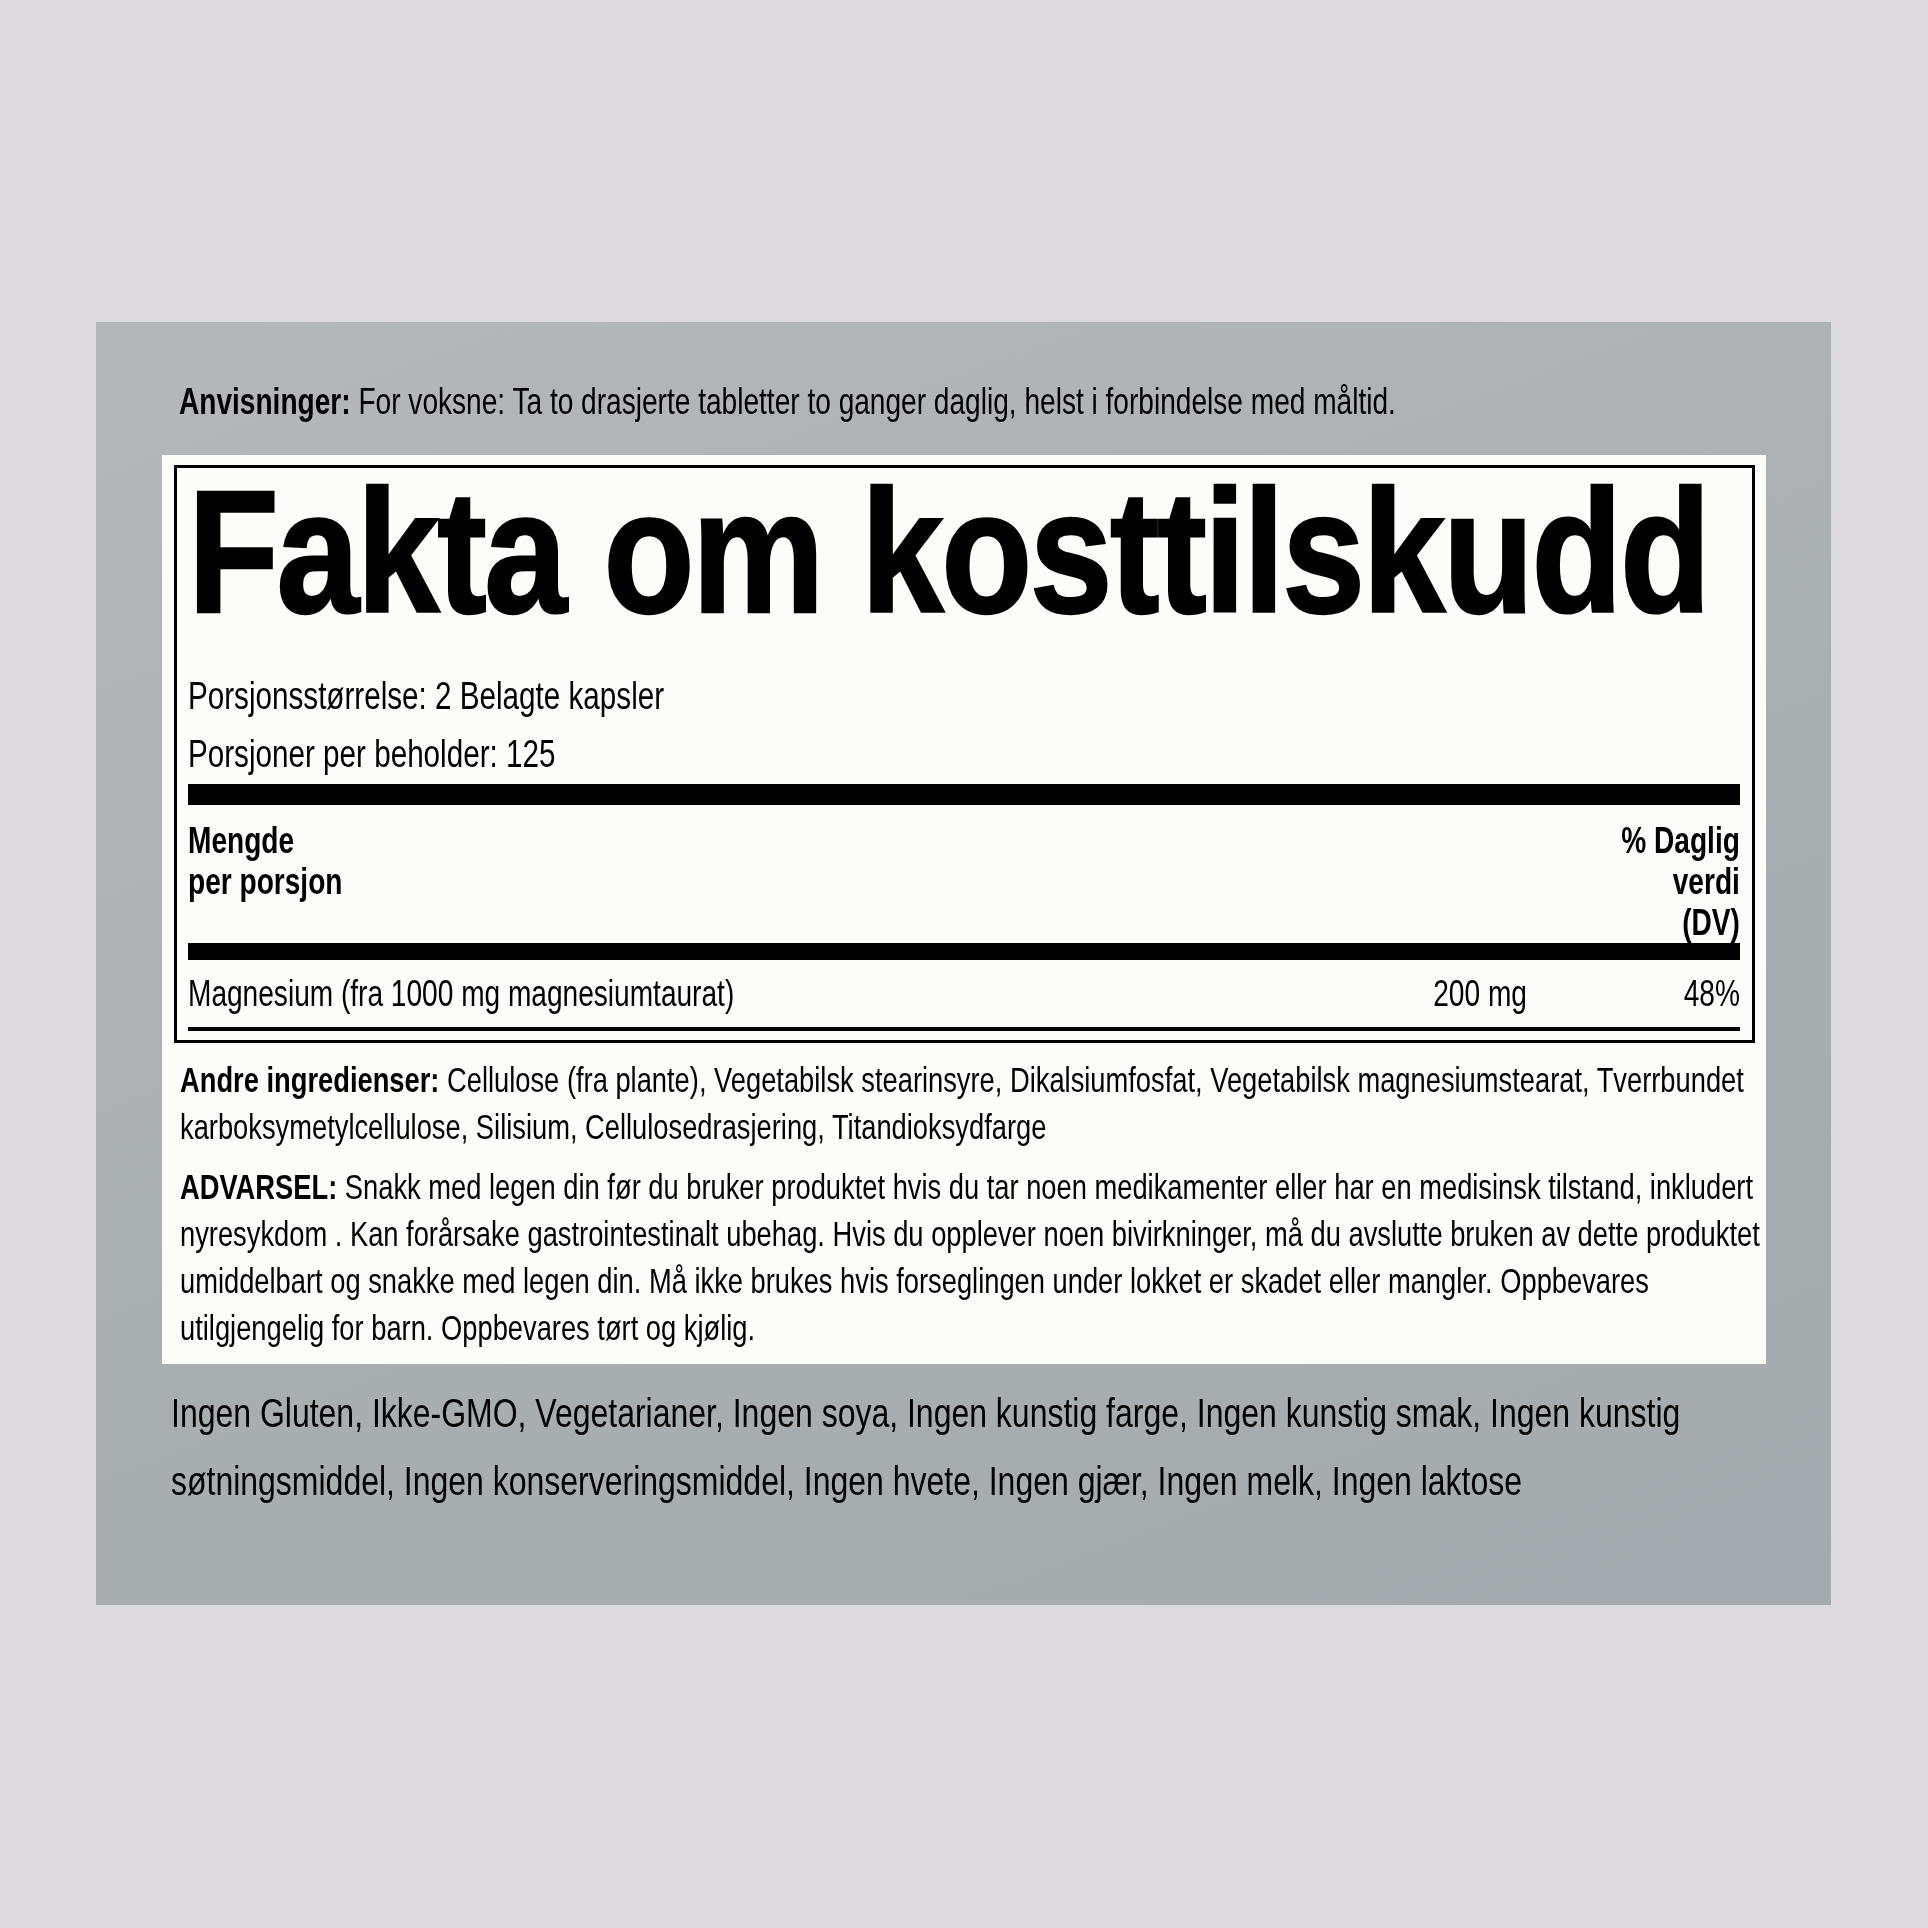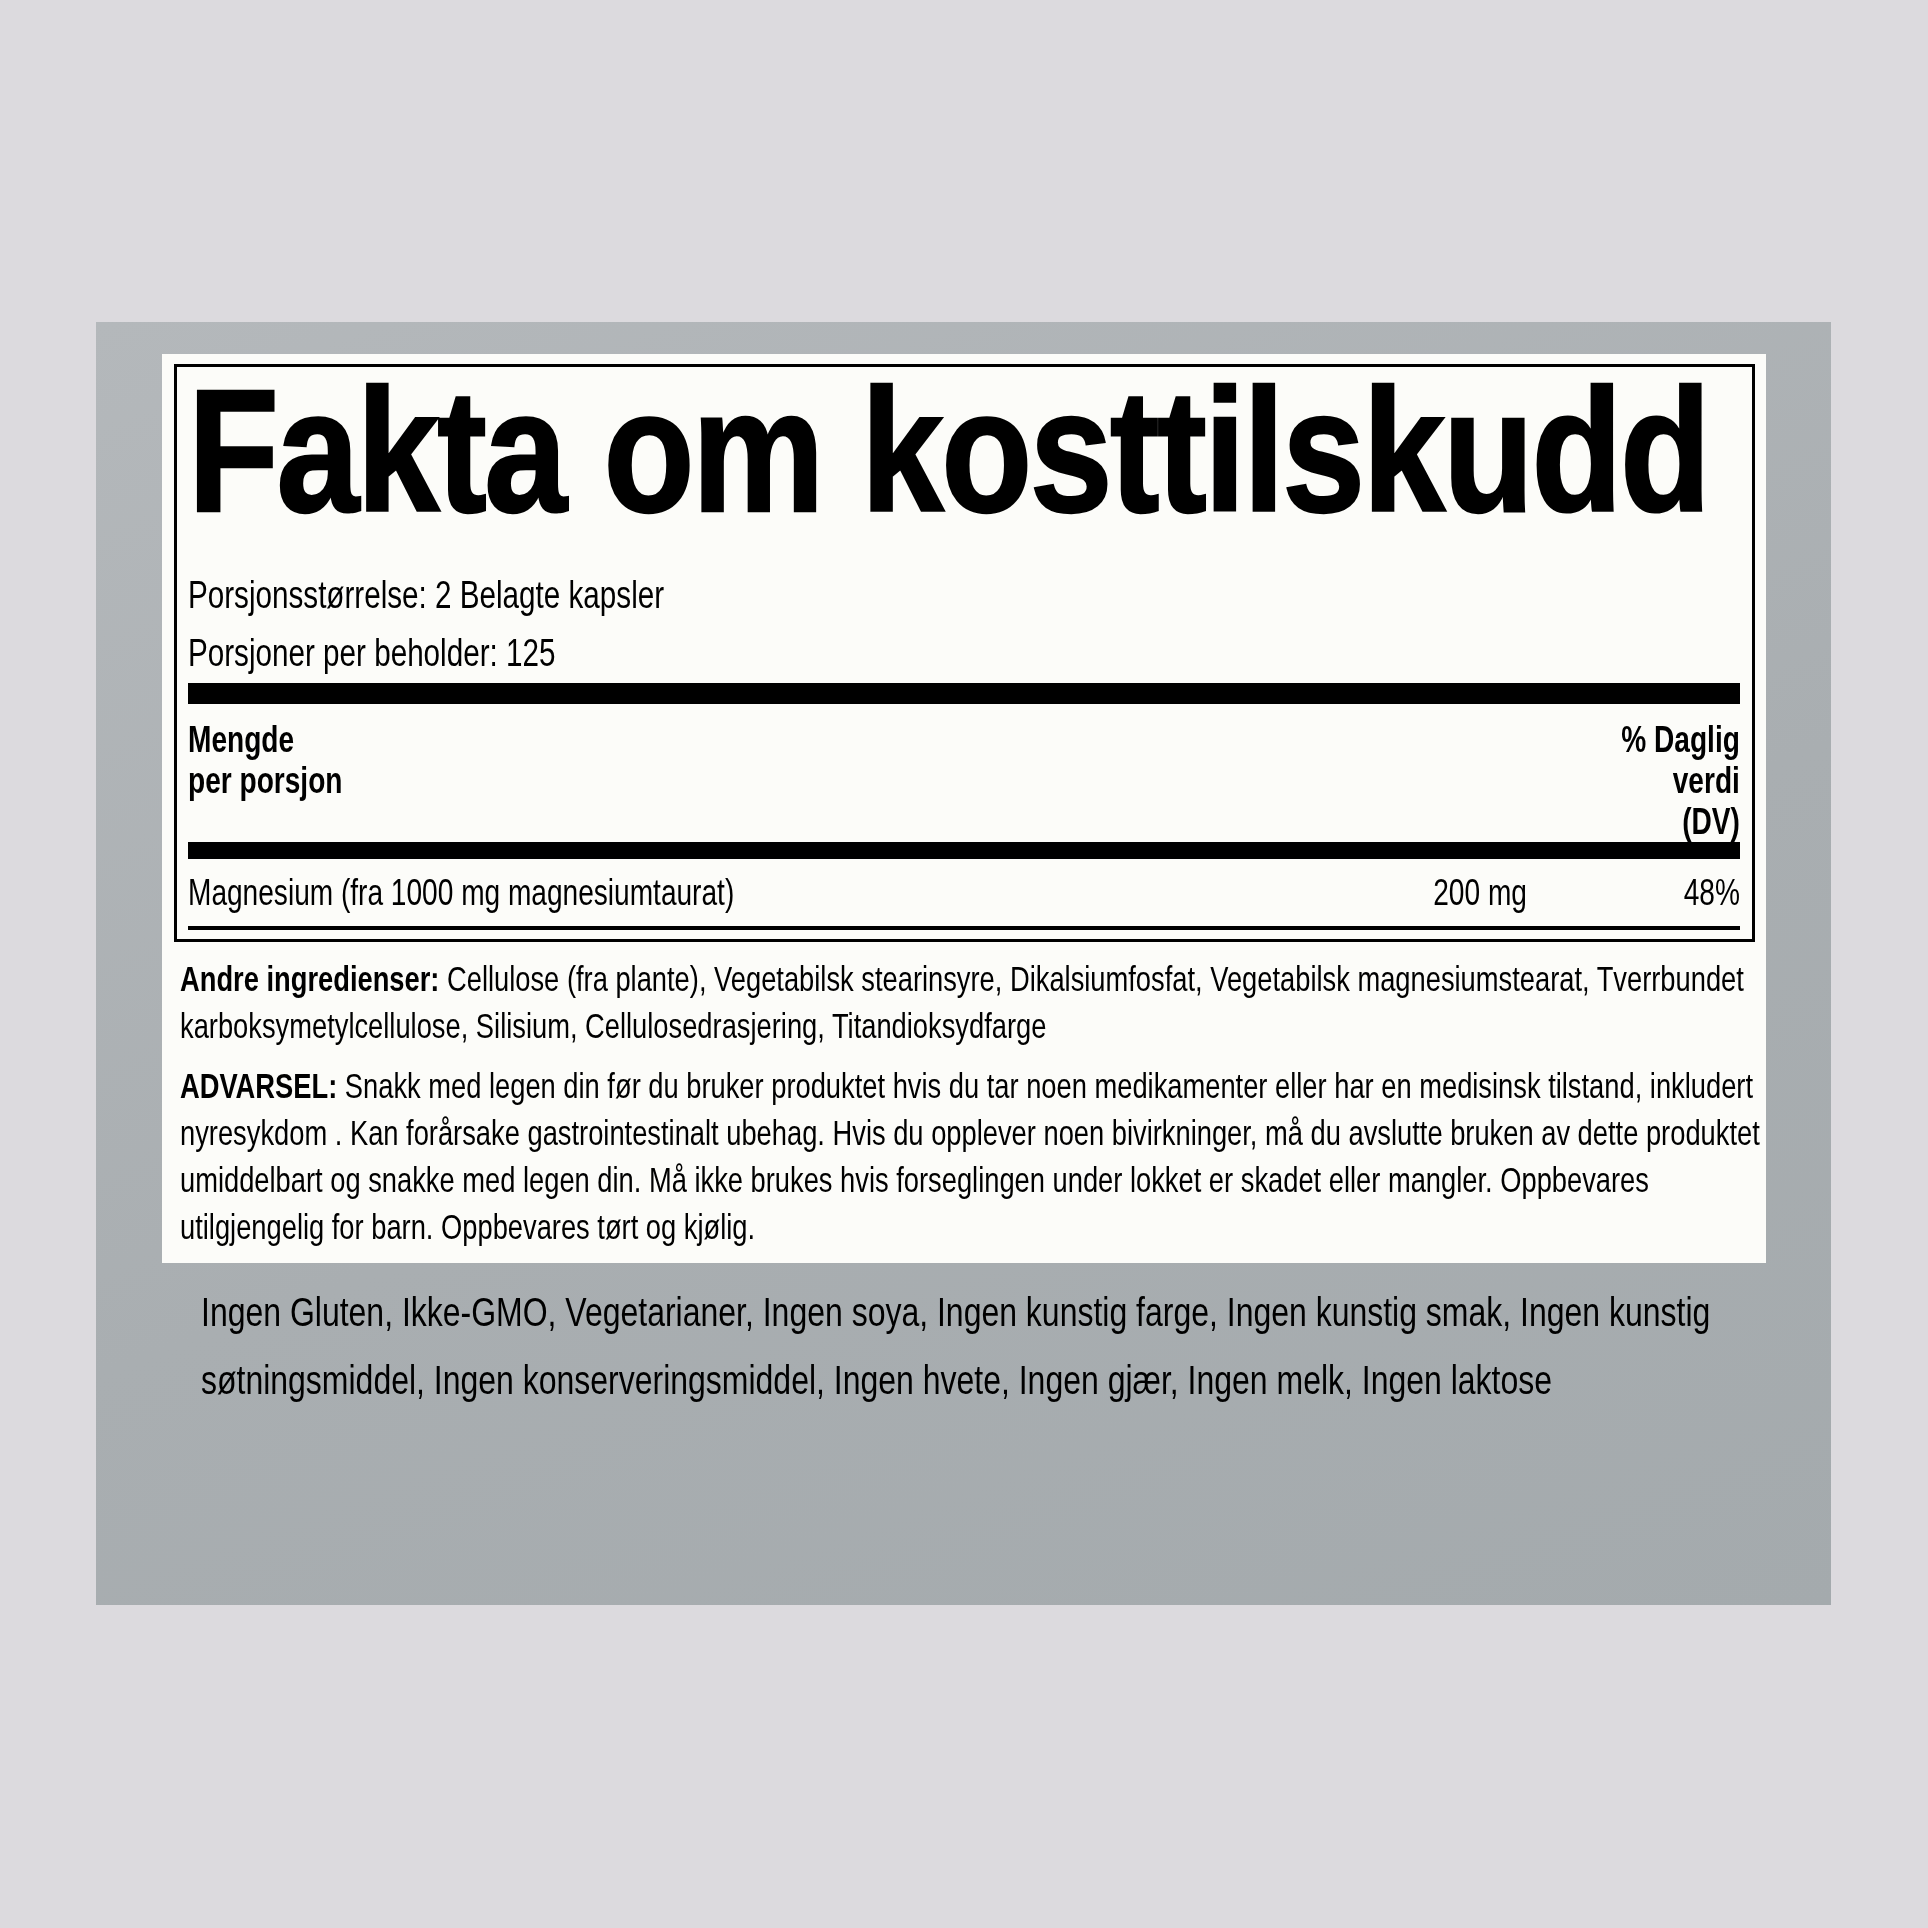--- a/index.html
+++ b/index.html
@@ -98,32 +98,38 @@
     height: 3.8px;
     background: #000;
     margin-top: 13px;
   }
   .para {
     margin: 13px 0 0 5.6px;
     font-size: 35px;
     line-height: 47px;
   }
   .claims {
-    margin: 15px 0 0 105px;
+    margin: 15px 0 0 75px;
     width: 1544px;
     font-size: 41px;
     line-height: 68px;
   }
 </style>
 </head>
 <body>
 
 <div class="page">
   <div class="panel">
 
+    <div class="directions">
+      <div class="cond">
+        <span class="b">Anvisninger:</span>
+        <span>For voksne: Ta to drasjerte tabletter to ganger daglig, helst i forbindelse med måltid.</span>
+      </div>
+    </div>
 
     <div class="label-card">
       <div class="facts-box">
 
         <h1 class="title">Fakta om kosttilskudd</h1>
 
         <div class="serv serv-1 cond">Porsjonsstørrelse: 2 Belagte kapsler</div>
         <div class="serv serv-2 cond">Porsjoner per beholder: 125</div>
 
         <div class="bar bar-thick"></div>

